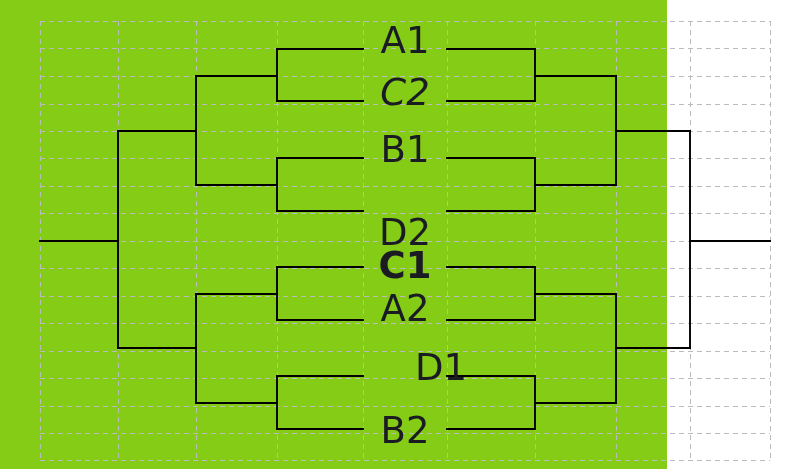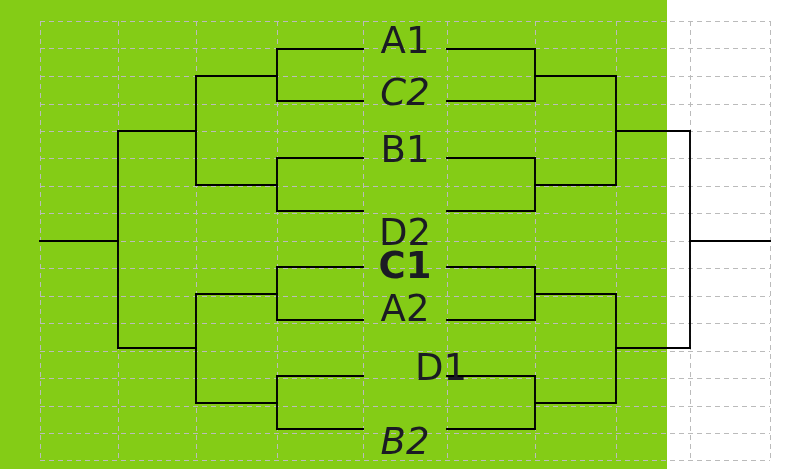--- a/index.html
+++ b/index.html
@@ -105,16 +105,16 @@
       <line x1="690" y1="241" x2="770" y2="241" stroke="#000000" stroke-width="1.9" stroke-linecap="square"></line>
     </svg>
   <div id="labels-layer">
       <div class="seed-label" style="left: 405px; top: 59px; color: rgb(27, 27, 36);">A1</div>
       <div class="seed-label" style="left: 405px; top: 111px; color: rgb(27, 27, 36); font-style: italic;">C2</div>
       <div class="seed-label" style="left: 405px; top: 168px; color: rgb(27, 27, 36);">B1</div>
       <div class="seed-label" style="left: 405px; top: 221px; color: rgb(27, 27, 36); margin-top: 30px;">D2</div>
       <div class="seed-label" style="left: 405px; top: 284px; color: rgb(27, 27, 36); font-weight: bold;">C1</div>
       <div class="seed-label" style="left: 405px; top: 327px; color: rgb(27, 27, 36);">A2</div>
       <div class="seed-label" style="left: 416px; top: 386px; color: rgb(27, 27, 36); margin-left: 25px;">D1</div>
-      <div class="seed-label" style="left: 405px; top: 460px; color: rgb(27, 27, 36); font-style: italic;">B2</div>
+      <div class="seed-label" style="left: 405px; top: 449px; color: rgb(27, 27, 36);">B2</div>
     </div>
 
 </div>
 
 </body></html>

